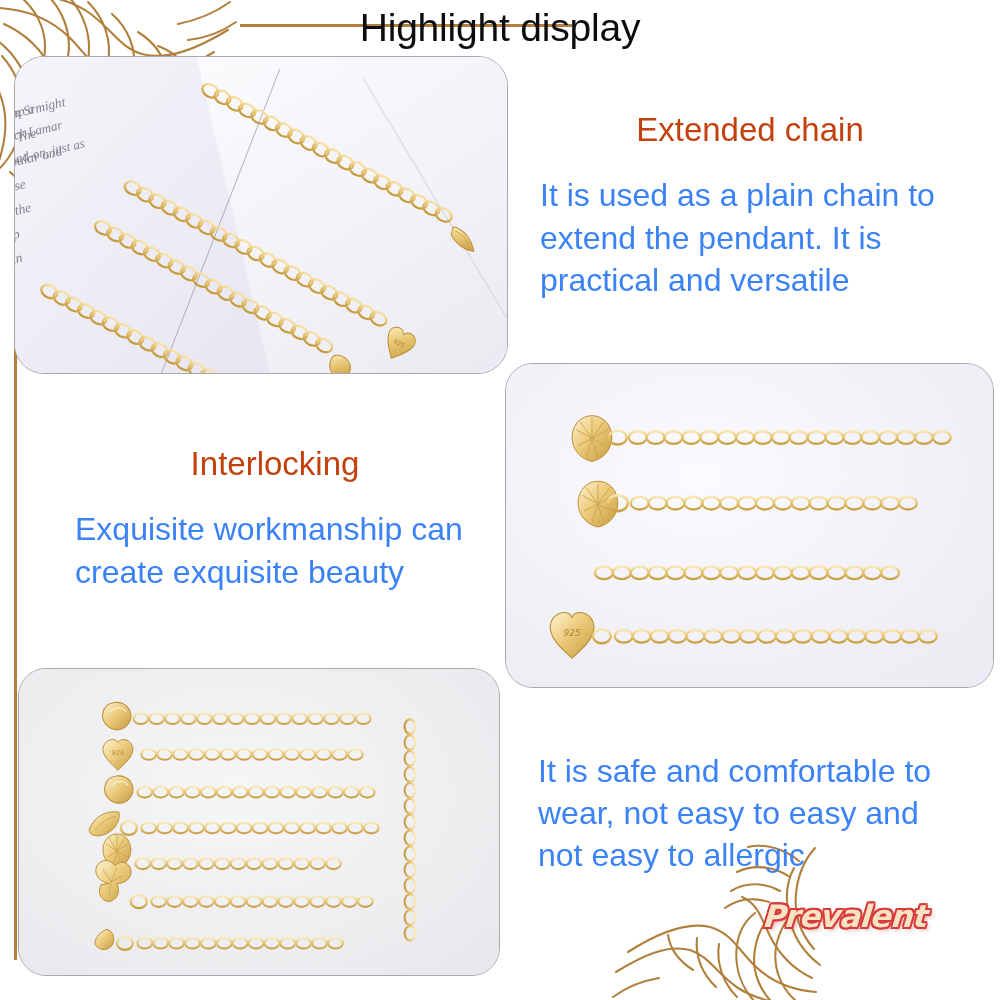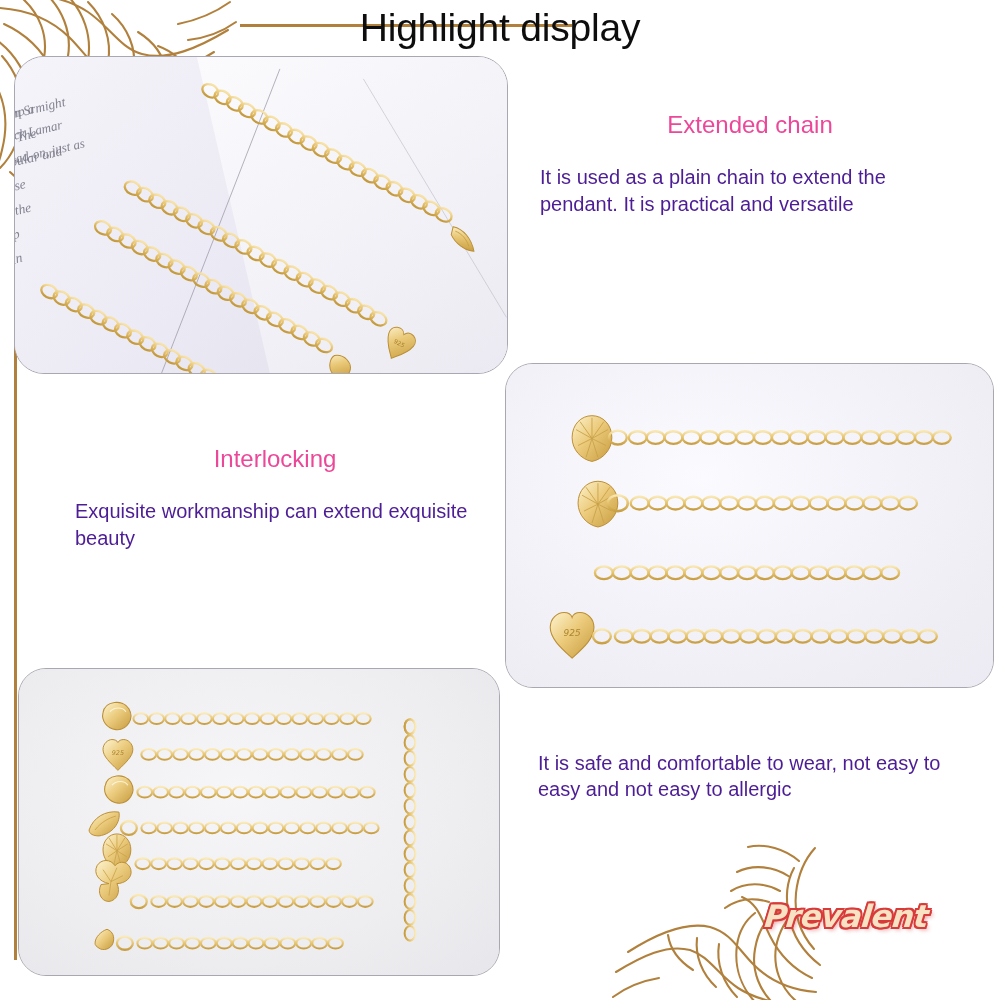--- a/index.html
+++ b/index.html
@@ -71,24 +71,24 @@
     position:absolute; inset:0;
     background:radial-gradient(ellipse at 45% 40%, #f6f5f7 0%, #eeedf0 60%, #e7e6ea 100%);
   }
 
   
   .chainsvg { position:absolute; inset:0; width:100%; height:100%; }
 
   
   .block { position:absolute; }
   .block h2 {
-    font-size:24px; font-weight:400; color:#ec4899; line-height:1.1;
+    font-size:33px; font-weight:400; color:#c2410c; line-height:1.1;
   }
   .block p {
-    font-size:20px; font-weight:400; color:#4c1d95; line-height:1.32;
+    font-size:32px; font-weight:400; color:#3b82f6; line-height:1.32;
   }
   #blk-extended   { left:540px; top:112px;  width:420px; text-align:left; }
   #blk-extended h2{ text-align:center; margin-bottom:26px; }
   #blk-interlock  { left:75px;  top:446px;  width:400px; }
   #blk-interlock h2{ text-align:center; margin-bottom:26px; }
   #blk-18k        { left:538px; top:750px;  width:430px; }
   #blk-18k h2     { text-align:center; margin-bottom:28px; }
 
   
   #watermark {
@@ -691,21 +691,21 @@
     </svg>
   </div>
 
   <div class="block" id="blk-extended">
     <h2>Extended chain</h2>
     <p>It is used as a plain chain to extend the pendant. It is practical and versatile</p>
   </div>
 
   <div class="block" id="blk-interlock">
     <h2>Interlocking</h2>
-    <p>Exquisite workmanship can extend exquisite beauty</p>
+    <p>Exquisite workmanship can create exquisite beauty</p>
   </div>
 
   <div class="block" id="blk-18k">
     <p>It is safe and comfortable to wear, not easy to easy and not easy to allergic</p>
   </div>
 
   <div id="watermark">Prevalent</div>
 
 </div>
 

